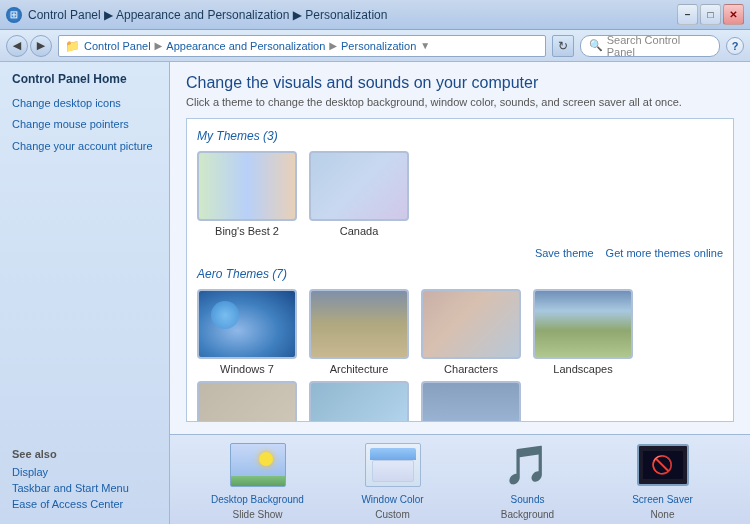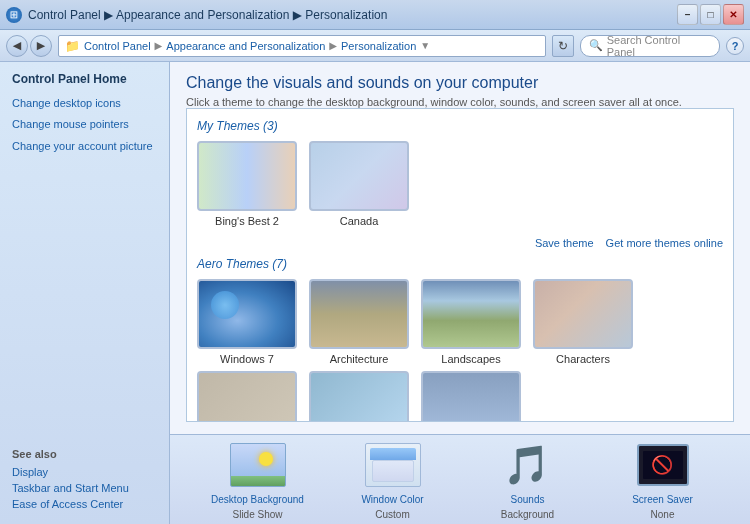--- a/index.html
+++ b/index.html
@@ -181,20 +181,21 @@
     }
     .content-title {
       font-size: 16px;
       font-weight: 300;
       color: #1a4a8a;
       margin-bottom: 4px;
     }
     .content-subtitle {
       font-size: 11px;
       color: #555;
+      margin-bottom: 10px;
     }
 
     
     .themes-scroll {
       flex: 1;
       overflow: hidden;
       background: white;
       border: 1px solid #b0c8e0;
       position: relative;
     }
@@ -523,41 +524,41 @@
                   <div class="mini-cell" style="background:linear-gradient(to bottom,#a09880,#b0a890);"></div>
                   <div class="mini-cell" style="background:linear-gradient(to bottom,#c0b890,#d0c8a0);"></div>
                   <div class="mini-cell" style="background:linear-gradient(135deg,#909880,#808870);"></div>
                   <div class="mini-cell" style="background:linear-gradient(to bottom,#b8b098,#c8c0a8);"></div>
                 </div>
               </div>
               <div class="theme-label">Architecture</div>
             </div>
 
             <div class="theme-item">
+              <div class="theme-thumb thumb-chars">
+                <div class="mini-grid">
+                  <div class="mini-cell" style="background:linear-gradient(135deg,#d0b0a0,#e0c0b0);"></div>
+                  <div class="mini-cell" style="background:linear-gradient(135deg,#b0c0d0,#a0b0c0);"></div>
+                  <div class="mini-cell" style="background:linear-gradient(to bottom,#c8b0a8,#d8c0b8);"></div>
+                  <div class="mini-cell" style="background:linear-gradient(135deg,#c0d0e0,#b0c0d0);"></div>
+                </div>
+              </div>
+              <div class="theme-label">Characters</div>
+            </div>
+
+            <div class="theme-item">
               <div class="theme-thumb thumb-land">
                 <div class="mini-grid">
                   <div class="mini-cell" style="background:linear-gradient(to bottom,#7090b8,#90b0d0);"></div>
                   <div class="mini-cell" style="background:linear-gradient(to bottom,#a0c0d8,#c0d8f0);"></div>
                   <div class="mini-cell" style="background:linear-gradient(to bottom,#90a870,#a0b880);"></div>
                   <div class="mini-cell" style="background:linear-gradient(to bottom,#b0c888,#c0d898);"></div>
                 </div>
               </div>
               <div class="theme-label">Landscapes</div>
-            </div>
-
-            <div class="theme-item">
-              <div class="theme-thumb thumb-chars">
-                <div class="mini-grid">
-                  <div class="mini-cell" style="background:linear-gradient(135deg,#d0b0a0,#e0c0b0);"></div>
-                  <div class="mini-cell" style="background:linear-gradient(135deg,#b0c0d0,#a0b0c0);"></div>
-                  <div class="mini-cell" style="background:linear-gradient(to bottom,#c8b0a8,#d8c0b8);"></div>
-                  <div class="mini-cell" style="background:linear-gradient(135deg,#c0d0e0,#b0c0d0);"></div>
-                </div>
-              </div>
-              <div class="theme-label">Characters</div>
             </div>
 
           </div>
 
           <div class="theme-grid" style="margin-top:4px;">
             <div class="theme-item">
               <div class="theme-thumb thumb-row2a">
                 <div class="mini-grid">
                   <div class="mini-cell" style="background:linear-gradient(135deg,#c0b0a0,#d0c0b0);"></div>
                   <div class="mini-cell" style="background:linear-gradient(135deg,#b0a890,#c0b8a0);"></div>

